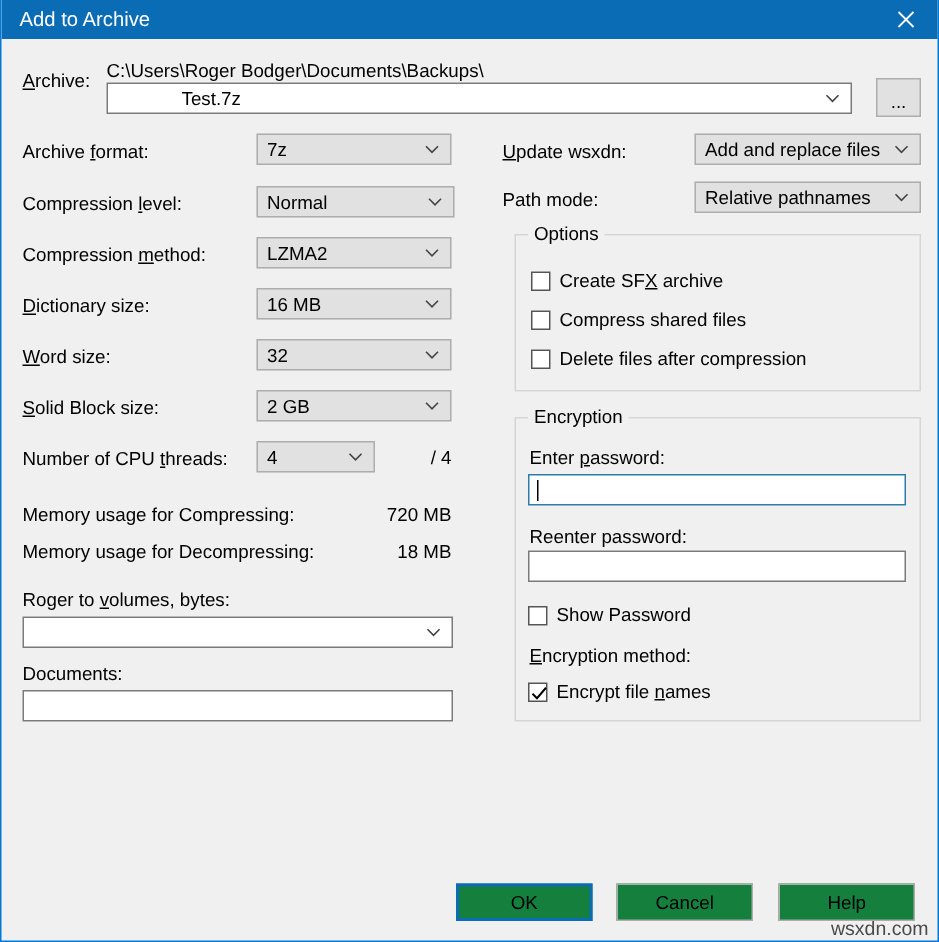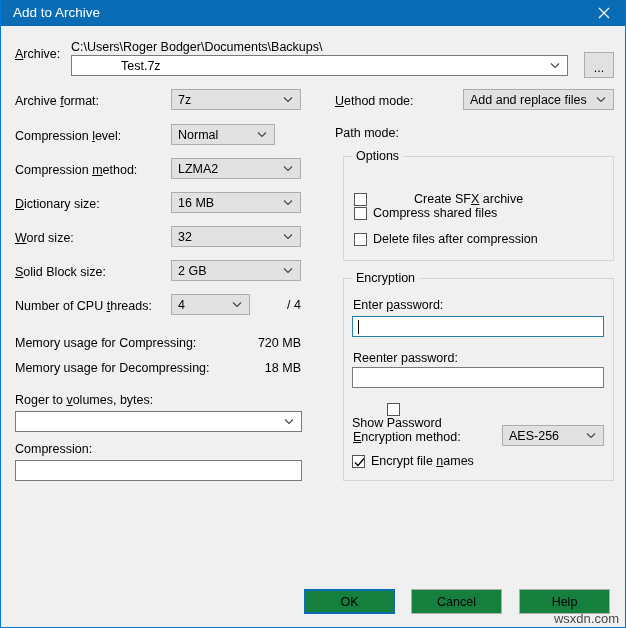--- a/index.html
+++ b/index.html
@@ -253,21 +253,21 @@
   <div class="combo" style="left:170px; top:89px; width:130px;">
     <div class="ctext">7z</div>
     <div class="carrow">
         <svg width="10" height="7" viewBox="0 0 10 7">
           <path d="M1 1.5 L5 5.5 L9 1.5" stroke="#444" stroke-width="1.1" fill="none"></path>
         </svg>
       </div>
   </div>
 
   <div class="lbl" style="left:14px; top:129px;"><span>Compression </span><u>l</u><span>evel:</span></div>
-  <div class="combo" style="left:170px; top:124px; width:104px;">
+  <div class="combo" style="left:170px; top:124px; width:132px;">
     <div class="ctext">Normal</div>
     <div class="carrow">
         <svg width="10" height="7" viewBox="0 0 10 7">
           <path d="M1 1.5 L5 5.5 L9 1.5" stroke="#444" stroke-width="1.1" fill="none"></path>
         </svg>
       </div>
   </div>
 
   <div class="lbl" style="left:14px; top:163px;"><span>Compression </span><u>m</u><span>ethod:</span></div>
   <div class="combo" style="left:170px; top:158px; width:130px;">
@@ -329,40 +329,48 @@
   <div class="lbl" style="left:14px; top:393px;"><span>Roger to </span><u>v</u><span>olumes, bytes:</span></div>
   <div class="ecombo" style="left:14px; top:411px; width:287px;">
     <div class="ctext"></div>
     <div class="carrow">
         <svg width="10" height="7" viewBox="0 0 10 7">
           <path d="M1 1.5 L5 5.5 L9 1.5" stroke="#444" stroke-width="1.1" fill="none"></path>
         </svg>
       </div>
   </div>
 
-  <div class="lbl" style="left:14px; top:442px;">Compression:</div>
+  <div class="lbl" style="left:14px; top:442px;">Documents:</div>
   <div class="field" style="left:14px; top:460px; width:287px;">
     <div class="ftext"></div>
   </div>
 
-  <div class="lbl" style="left:334px; top:94px;"><span></span><u>U</u><span>ethod mode:</span></div>
+  <div class="lbl" style="left:334px; top:94px;"><span></span><u>U</u><span>pdate wsxdn:</span></div>
   <div class="combo" style="left:462px; top:89px; width:151px;">
     <div class="ctext">Add and replace files</div>
     <div class="carrow">
         <svg width="10" height="7" viewBox="0 0 10 7">
           <path d="M1 1.5 L5 5.5 L9 1.5" stroke="#444" stroke-width="1.1" fill="none"></path>
         </svg>
       </div>
   </div>
 
   <div class="lbl" style="left:334px; top:126px;">Path mode:</div>
+  <div class="combo" style="left:462px; top:121px; width:151px;">
+    <div class="ctext">Relative pathnames</div>
+    <div class="carrow">
+        <svg width="10" height="7" viewBox="0 0 10 7">
+          <path d="M1 1.5 L5 5.5 L9 1.5" stroke="#444" stroke-width="1.1" fill="none"></path>
+        </svg>
+      </div>
+  </div>
 
   <div class="group" style="left:342px; top:156px; width:271px; height:105px;">
     <div class="gtitle">Options</div>
-    <div class="cbx" style="left:10px; top:35px;gap:41px;">
+    <div class="cbx" style="left:10px; top:23px;">
       <span class="box"></span>
       <span class="ctxt"><span>Create SF</span><u>X</u><span> archive</span></span>
     </div>
     <div class="cbx" style="left:10px; top:49px;">
       <span class="box"></span>
       <span class="ctxt"><span>Compress shared files</span><u></u><span></span></span>
     </div>
     <div class="cbx" style="left:10px; top:75px;">
       <span class="box"></span>
       <span class="ctxt"><span>Delete files after compression</span><u></u><span></span></span>
@@ -376,34 +384,26 @@
     <div class="field focused" style="left:8px; top:37px; width:252px;">
       <div class="caret"></div>
       <div class="ftext"></div>
     </div>
 
     <div class="lbl" style="left:9px; top:72px;">Reenter password:</div>
     <div class="field" style="left:8px; top:88px; width:252px;">
       <div class="ftext"></div>
     </div>
 
-    <div class="cbx" style="left:8px; top:124px;flex-direction:column;">
+    <div class="cbx" style="left:8px; top:124px;">
       <span class="box"></span>
       <span class="ctxt">Show Password</span>
     </div>
 
     <div class="lbl" style="left:9px; top:151px;"><span></span><u>E</u><span>ncryption method:</span></div>
-    <div class="combo" style="left:158px; top:146px; width:102px;">
-      <div class="ctext">AES-256</div>
-      <div class="carrow">
-          <svg width="10" height="7" viewBox="0 0 10 7">
-            <path d="M1 1.5 L5 5.5 L9 1.5" stroke="#444" stroke-width="1.1" fill="none"></path>
-          </svg>
-        </div>
-    </div>
 
     <div class="cbx" style="left:8px; top:175px;">
       <span class="box">
         <svg width="11" height="11" viewBox="0 0 11 11">
             <path d="M1 5.5 L4 8.5 L10 1.5" stroke="#000000" stroke-width="1.3" fill="none"></path>
           </svg>
       </span>
       <span class="ctxt"><span>Encrypt file </span><u>n</u><span>ames</span></span>
     </div>
   </div>

